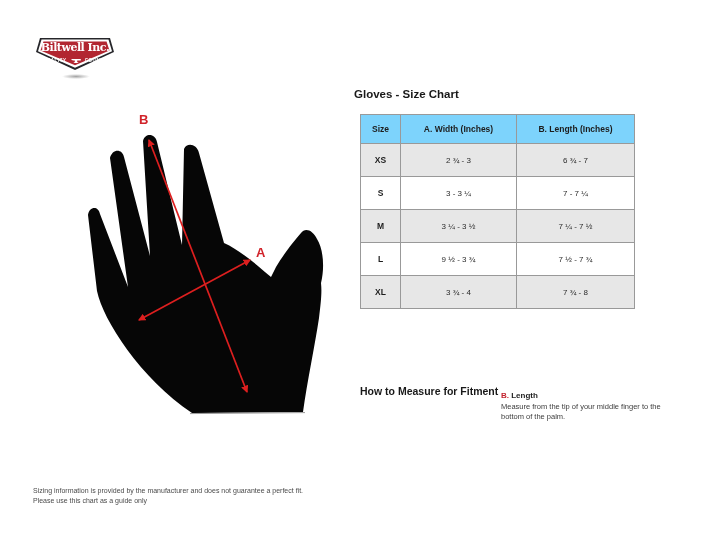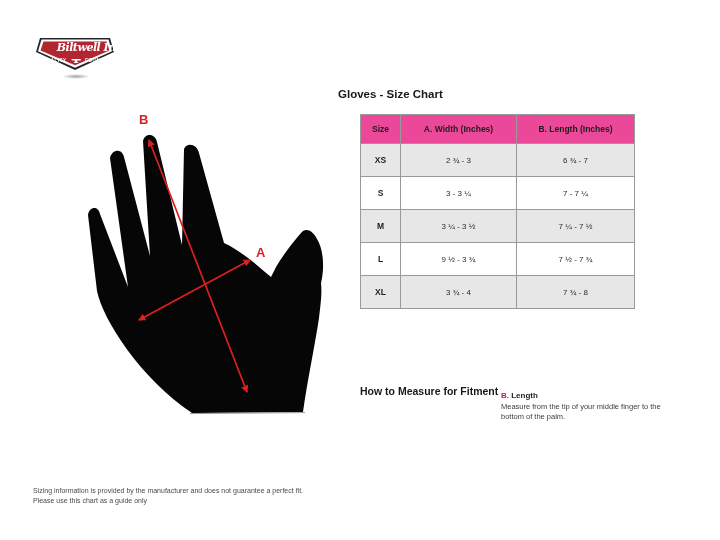--- a/index.html
+++ b/index.html
@@ -7,22 +7,22 @@
   #canvas {
     position:relative; width:720px; height:540px; background:#ffffff;
     font-family:"Liberation Sans", sans-serif; color:#1c1c1c; overflow:hidden;
   }
 
   
   .logo { position:absolute; left:35px; top:37px; width:80px; height:36px; }
   .logo svg.badge { position:absolute; left:0; top:0; width:80px; height:34px; }
   .logo-brand {
     position:absolute; left:0; top:4px; width:80px; text-align:center;
-    font-family:"DejaVu Serif", serif; font-style:italic; font-weight:bold;
-    font-size:11px; color:#ffffff; letter-spacing:-0.5px; white-space:nowrap;margin-left:16px;
+    font-family:"DejaVu Serif", serif; font-weight:bold;
+    font-size:11px; color:#ffffff; letter-spacing:-0.5px; white-space:nowrap;
   }
   .logo-tagline {
     position:absolute; left:0; top:19px; width:80px; height:9px;
     display:flex; align-items:center; justify-content:center; gap:3px;
   }
   .logo-tagline span { font-size:4.5px; color:#ffffff; letter-spacing:0.6px; font-weight:bold; }
   .logo-shadow {
     position:absolute; left:62px; top:74px; width:28px; height:5px;
     background:radial-gradient(ellipse at center, rgba(90,90,90,.55), rgba(90,90,90,0) 70%);
   }
@@ -30,28 +30,28 @@
   
   .hand-wrap { position:absolute; left:0; top:0; width:720px; height:540px; }
   .diagram-label {
     position:absolute; font-weight:bold; font-size:13px; color:#d1232a;
     font-family:"Liberation Sans", sans-serif;
   }
   #label-b { left:139px; top:112px; }
   #label-a { left:256px; top:245px; }
 
   
-  .chart-title { position:absolute; left:338px; top:88px; font-size:11.5px; font-weight:bold; color:#191919; }
+  .chart-title { position:absolute; left:354px; top:88px; font-size:11.5px; font-weight:bold; color:#191919; }
   table.size-chart {
     position:absolute; left:360px; top:114px;
     border-collapse:collapse; table-layout:fixed; width:274px;
     font-size:8px; color:#2b2b2b; text-align:center;
   }
   table.size-chart th, table.size-chart td { border:1px solid #999; vertical-align:middle; padding:0; }
-  table.size-chart thead th { height:29px; font-size:8.5px; font-weight:bold; background:#ec4899; color:#1d1d1d; }
+  table.size-chart thead th { height:29px; font-size:8.5px; font-weight:bold; background:#7dd3fc; color:#1d1d1d; }
   table.size-chart tbody td { height:33px;margin-top:12px; }
   table.size-chart tbody tr:nth-child(odd)  td { background:#e7e7e7; }
   table.size-chart tbody tr:nth-child(even) td { background:#ffffff; }
   table.size-chart td.size-col { font-weight:bold; font-size:8.5px; color:#1d1d1d; }
   col.c-size { width:40px; } col.c-width { width:116px; } col.c-length { width:118px; }
 
   
   .fitment-title { position:absolute; left:360px; top:369px; font-size:10.5px; font-weight:bold; color:#191919;margin-top:16px; }
   .fitment-item { position:absolute; top:391px; }
   .fitment-item.item-a { left:360px; width:140px; }

